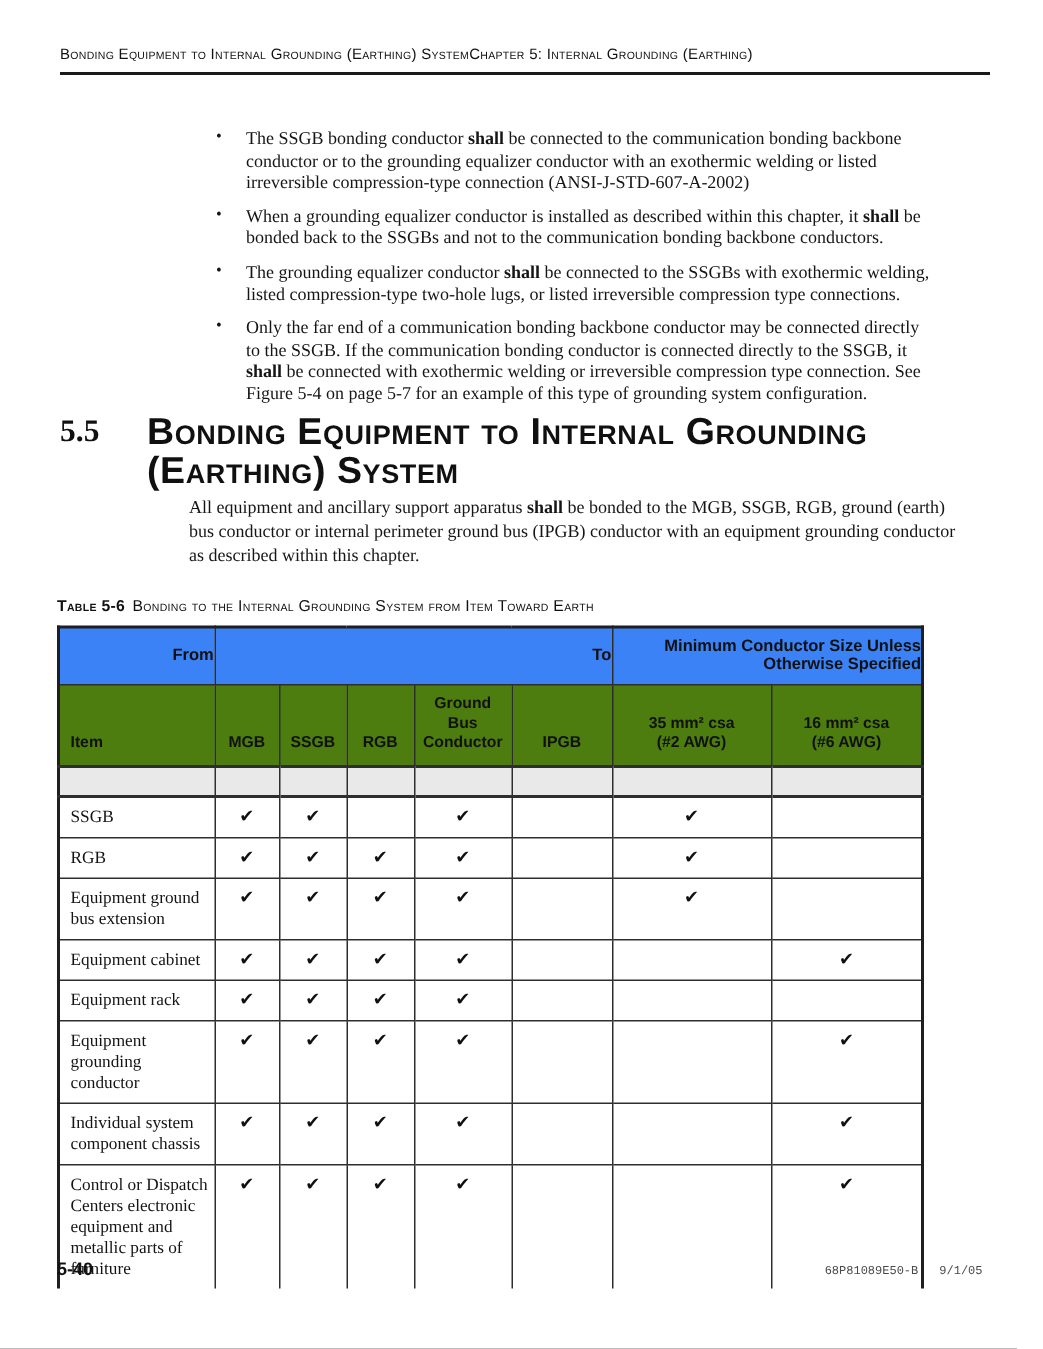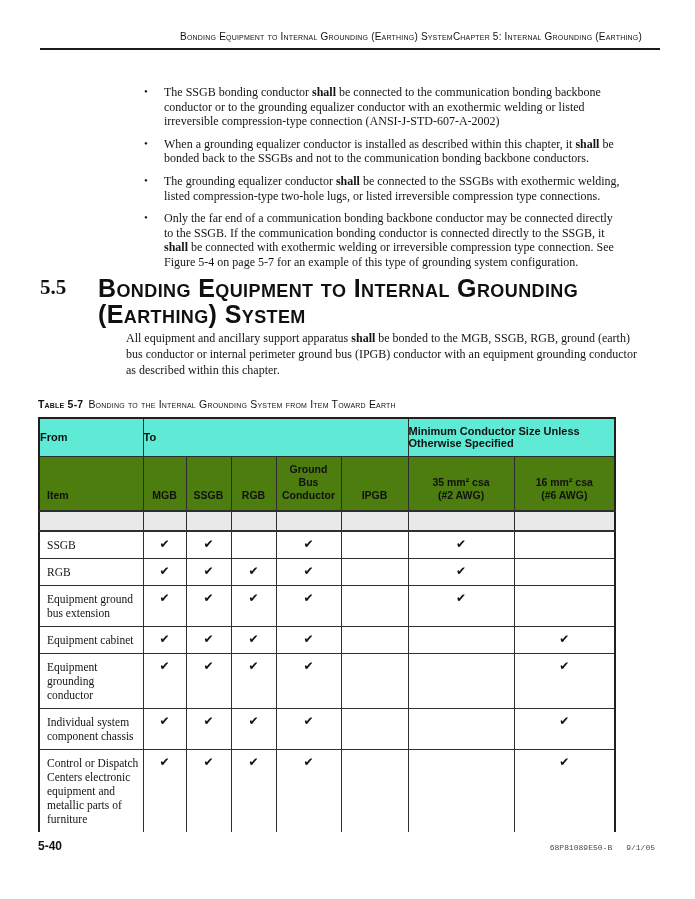--- a/index.html
+++ b/index.html
@@ -5,22 +5,22 @@
   * { margin:0; padding:0; box-sizing:border-box; }
   html,body { background:#888; }
   .page {
     position:relative; width:695px; height:899px; margin:0 auto;
     background:#ffffff; color:#1a1a1a; overflow:hidden;
     font-family:"Liberation Serif", serif;
   }
 
   
   .running-head {
-    position:absolute; top:31px; left:24px; width:618px;
-    display:flex; justify-content:flex-end;
+    position:absolute; top:31px; left:40px; width:618px;
+    display:flex; justify-content:flex-start;
     font-family:"Liberation Sans", sans-serif;
     font-size:10px; font-variant:small-caps; letter-spacing:.2px; color:#111;
   }
   .head-rule { position:absolute; top:48px; left:40px; width:620px; height:2px; background:#1a1a1a; }
 
   
   .bullets { position:absolute; top:85px; left:143px; width:482px; list-style:none; }
   .bullets li { position:relative; padding-left:21px; margin-bottom:8px;
     font-size:12px; line-height:14.6px; color:#151515; }
   .bullets .marker { position:absolute; left:1px; top:-1px; font-size:11px; }
@@ -43,21 +43,21 @@
   .table-caption .cap-label { font-weight:bold; margin-right:5px; }
 
   
   table.grid {
     position:absolute; top:417px; left:38px; width:576px;
     border-collapse:collapse; table-layout:fixed;
     border:2px solid #1f1f1f; border-bottom:none;
   }
   table.grid th, table.grid td { border:1px solid #2e2e2e; }
   tr.h1 th {
-    height:38px; background:#5eead4; text-align:left; vertical-align:middle;
+    height:38px; background:#3b82f6; text-align:right; vertical-align:middle;
     font-family:"Liberation Sans", sans-serif; font-size:11px; font-weight:bold; color:#111;
   }
   tr.h2 th {
     height:55px; background:#4d7c0f; text-align:center; vertical-align:bottom;
     padding:3px 2px 8px 2px; border-bottom-width:2px;
     font-family:"Liberation Sans", sans-serif; font-size:10.5px; line-height:13px;
     font-weight:bold; color:#111;
   }
   tr.h2 th.item-h { text-align:left; padding-left:7px;margin-left:32px; }
   tr.spacer td { height:20px; background:#e9e9e9; border-bottom-width:2px; }
@@ -114,21 +114,21 @@
     <div class="section-number">5.5</div>
     <div class="section-title">
       <div>Bonding Equipment to Internal Grounding</div>
       <div>(Earthing) System</div>
     </div>
   </div>
 
   <p class="intro"><span>All equipment and ancillary support apparatus </span><b>shall</b><span> be bonded to the MGB, SSGB, RGB, ground (earth) bus conductor or internal perimeter ground bus (IPGB) conductor with an equipment grounding conductor as described within this chapter.</span></p>
 
   <div class="table-caption">
-    <span class="cap-label">Table 5-7</span><span>Bonding to the Internal Grounding System from Item Toward Earth</span>
+    <span class="cap-label">Table 5-6</span><span>Bonding to the Internal Grounding System from Item Toward Earth</span>
   </div>
 
   <table class="grid">
     <colgroup>
       <col style="width:104px">
         <col style="width:43px">
         <col style="width:45px">
         <col style="width:45px">
       <col style="width:65px">
         <col style="width:67px">
@@ -202,20 +202,30 @@
       <td class="item">Equipment cabinet</td>
       <td class="check">✔</td>
       <td class="check">✔</td>
       <td class="check">✔</td>
       <td class="check">✔</td>
       <td class="check"></td>
       <td class="check"></td>
       <td class="check">✔</td>
     </tr>
     <tr class="body-row">
+      <td class="item">Equipment rack</td>
+      <td class="check">✔</td>
+      <td class="check">✔</td>
+      <td class="check">✔</td>
+      <td class="check">✔</td>
+      <td class="check"></td>
+      <td class="check"></td>
+      <td class="check"></td>
+    </tr>
+    <tr class="body-row">
       <td class="item">Equipment grounding conductor</td>
       <td class="check">✔</td>
       <td class="check">✔</td>
       <td class="check">✔</td>
       <td class="check">✔</td>
       <td class="check"></td>
       <td class="check"></td>
       <td class="check">✔</td>
     </tr>
     <tr class="body-row">

